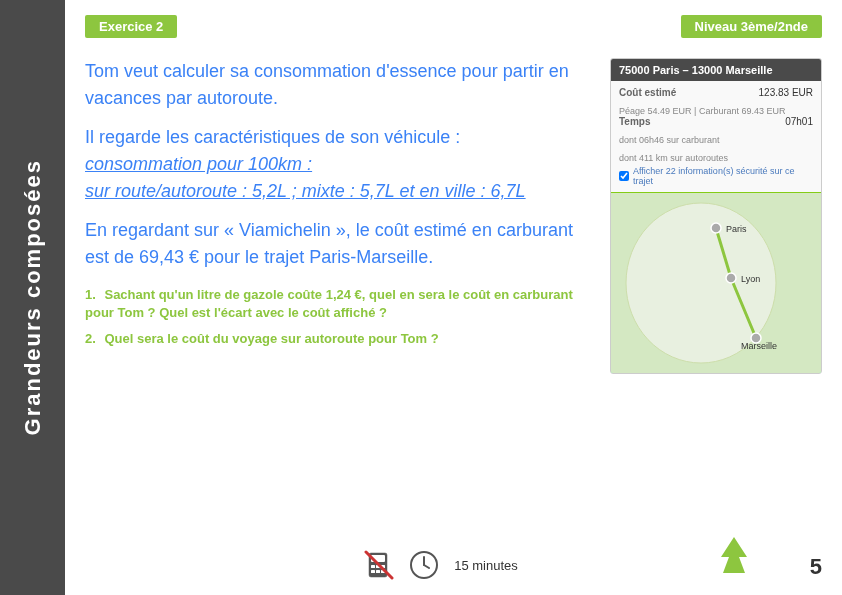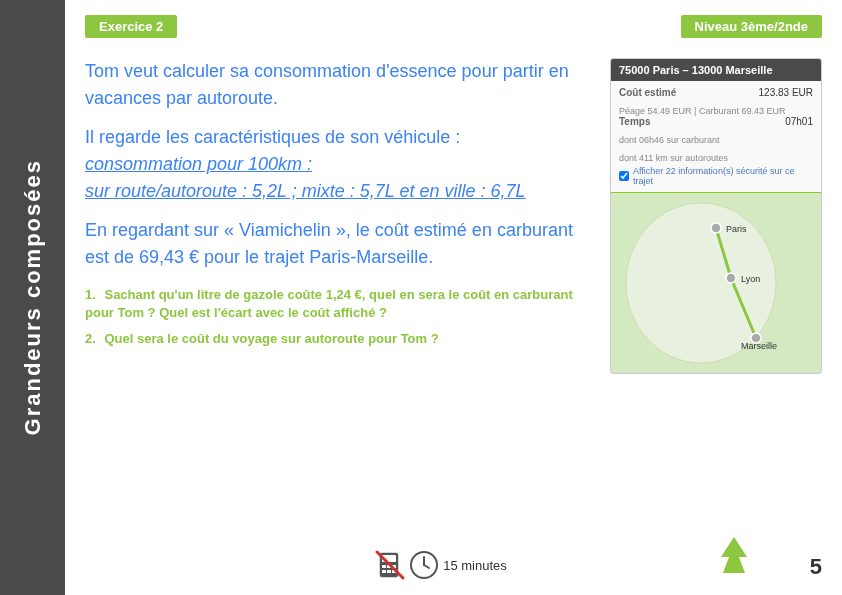--- a/index.html
+++ b/index.html
@@ -195,21 +195,21 @@
 
     
     .footer {
       position: absolute;
       bottom: 15px;
       left: 65px;
       width: 752px;
       display: flex;
       align-items: center;
       justify-content: center;
-      gap: 4px;
+      gap: 15px;
     }
 
     .footer-time {
       font-size: 13px;
       color: #333;
     }
 
     .page-number {
       position: absolute;
       bottom: 15px;

